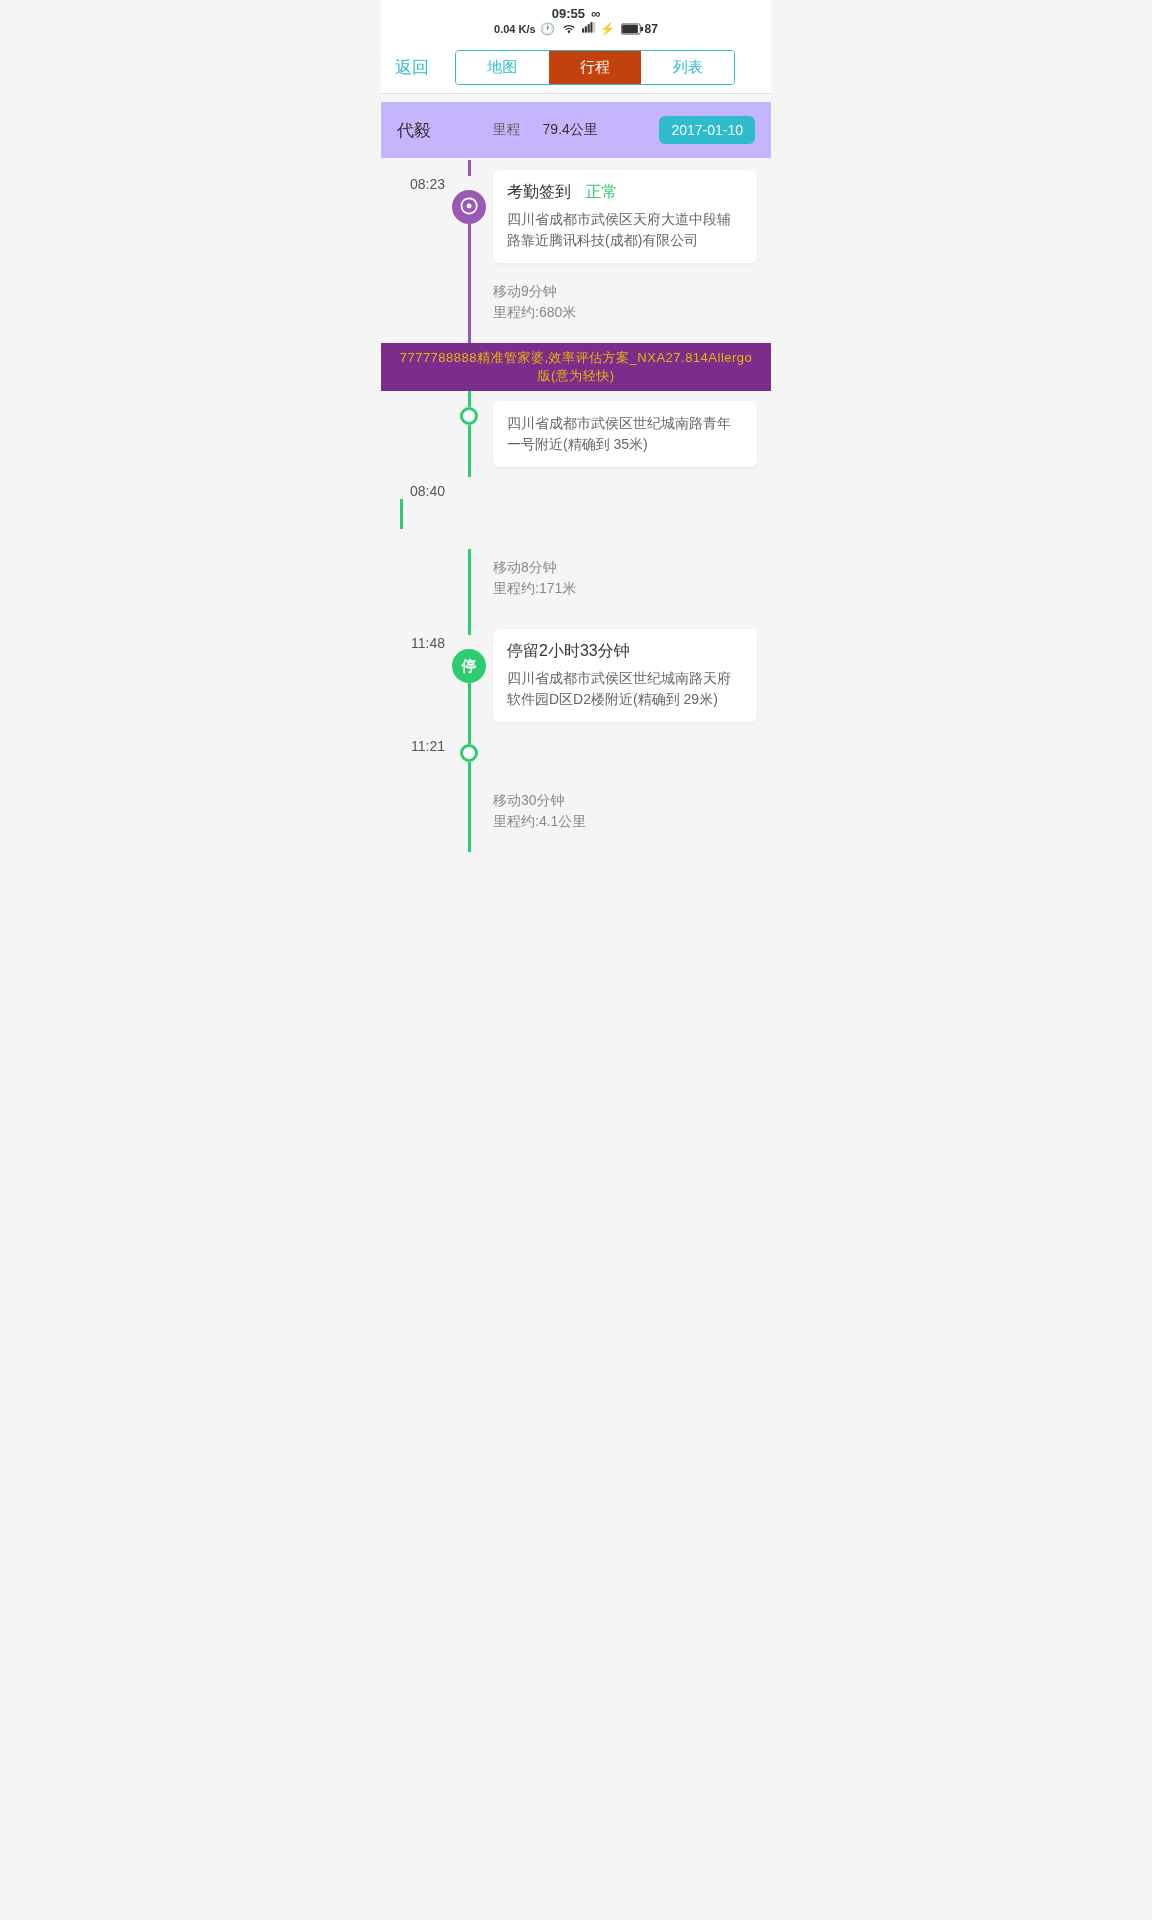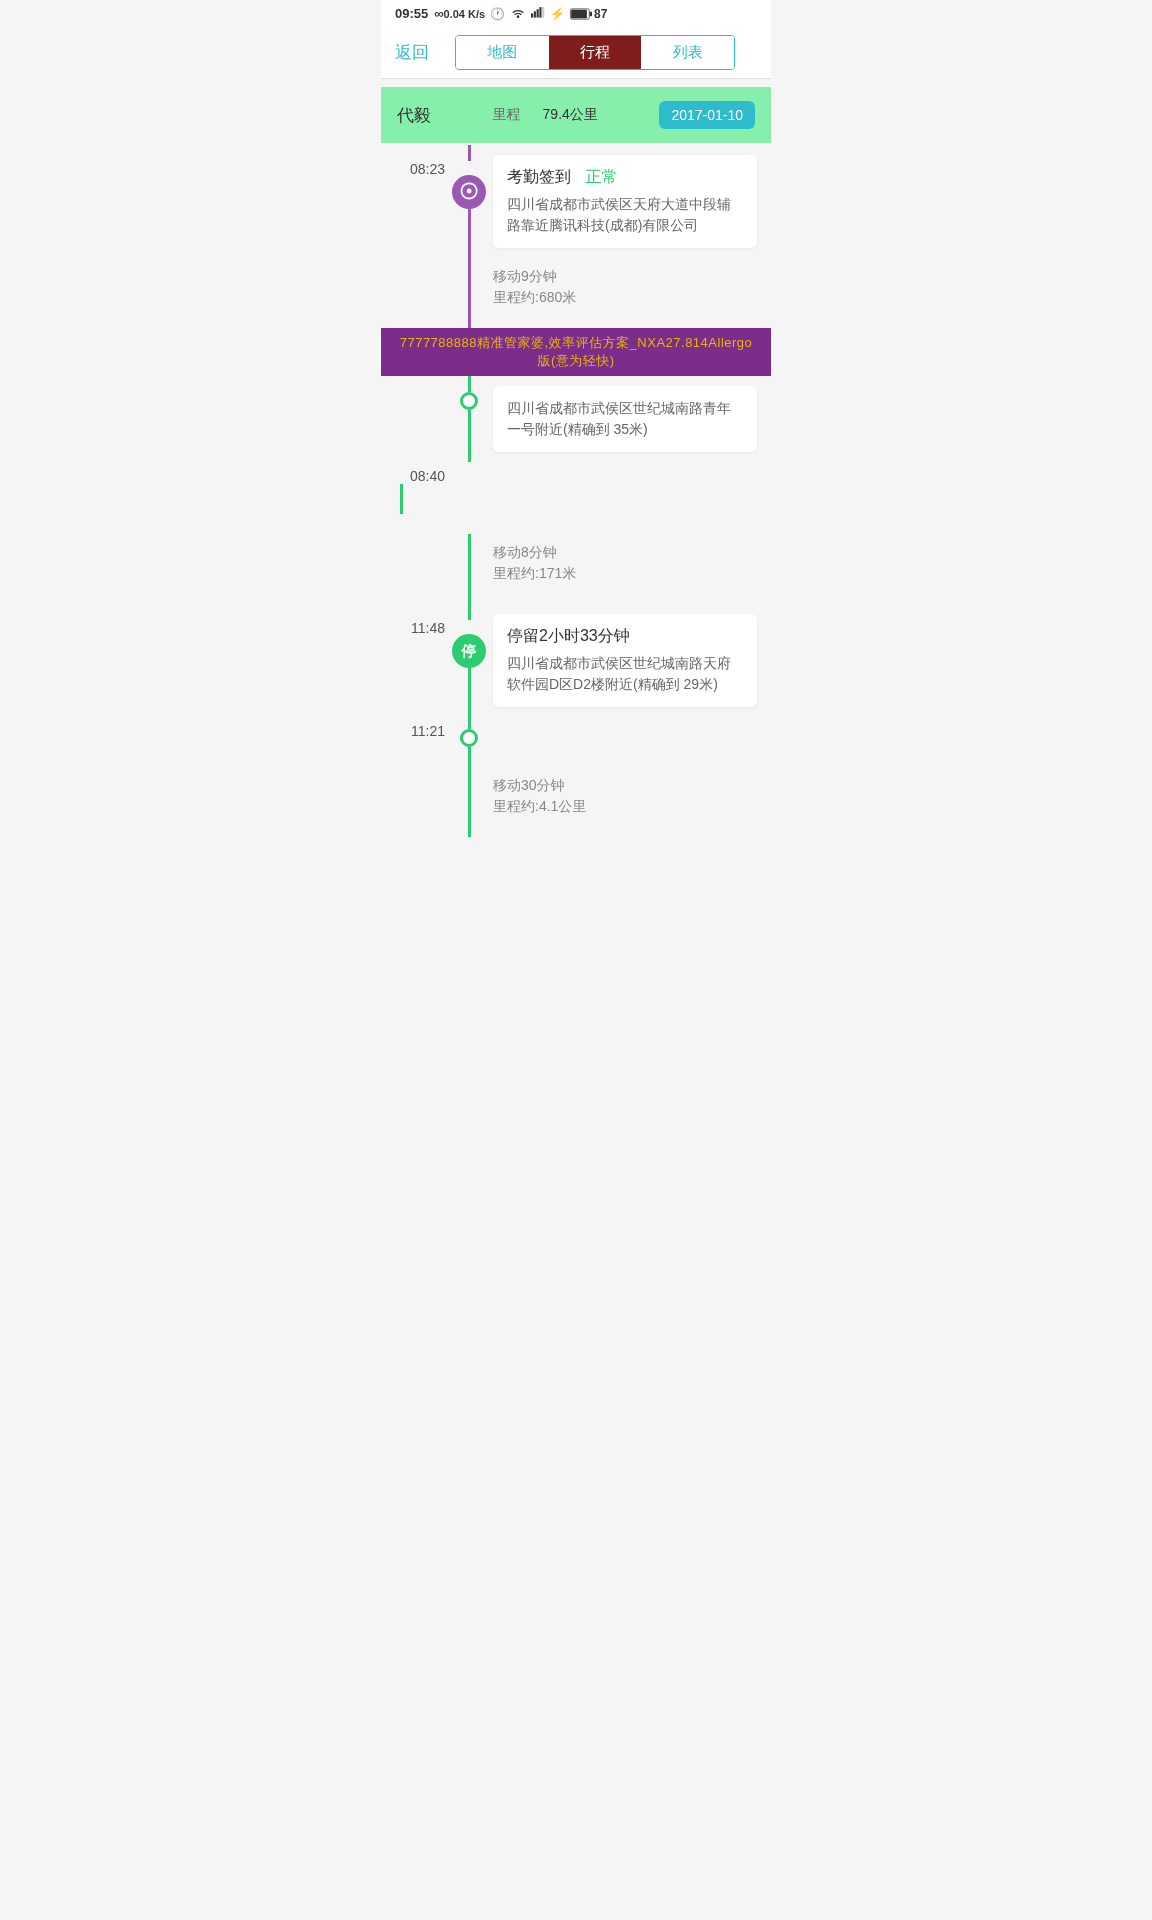--- a/index.html
+++ b/index.html
@@ -10,26 +10,27 @@
       width: 390px;
       margin: 0 auto;
       font-size: 15px;
       color: #333;
     }
 
     
     .status-bar {
       background: #fff;
       display: flex;
-      justify-content: flex-start;
+      justify-content: center;
       align-items: center;
       padding: 6px 14px;
       font-size: 13px;
       font-weight: 600;
       color: #333;
+      flex-direction: column;
     }
     .status-left { display: flex; align-items: center; gap: 6px; }
     .status-right { display: flex; align-items: center; gap: 5px; font-size: 12px; }
     .status-speed { font-size: 11px; }
 
     
     .nav-bar {
       background: #fff;
       display: flex;
       align-items: center;
@@ -55,27 +56,27 @@
     .nav-tab {
       flex: 1;
       text-align: center;
       padding: 7px 0;
       font-size: 15px;
       color: #2ebbcc;
       background: #fff;
       cursor: pointer;
     }
     .nav-tab.active {
-      background: #7f1d1d;
+      background: #c2410c;
       color: #fff;
     }
 
     
     .info-bar {
-      background: #86efac;
+      background: #c4b5fd;
       display: flex;
       align-items: center;
       padding: 14px 16px;
       margin-top: 8px;
       gap: 16px;
     }
     .info-name {
       font-size: 17px;
       color: #333;
       font-weight: 500;

